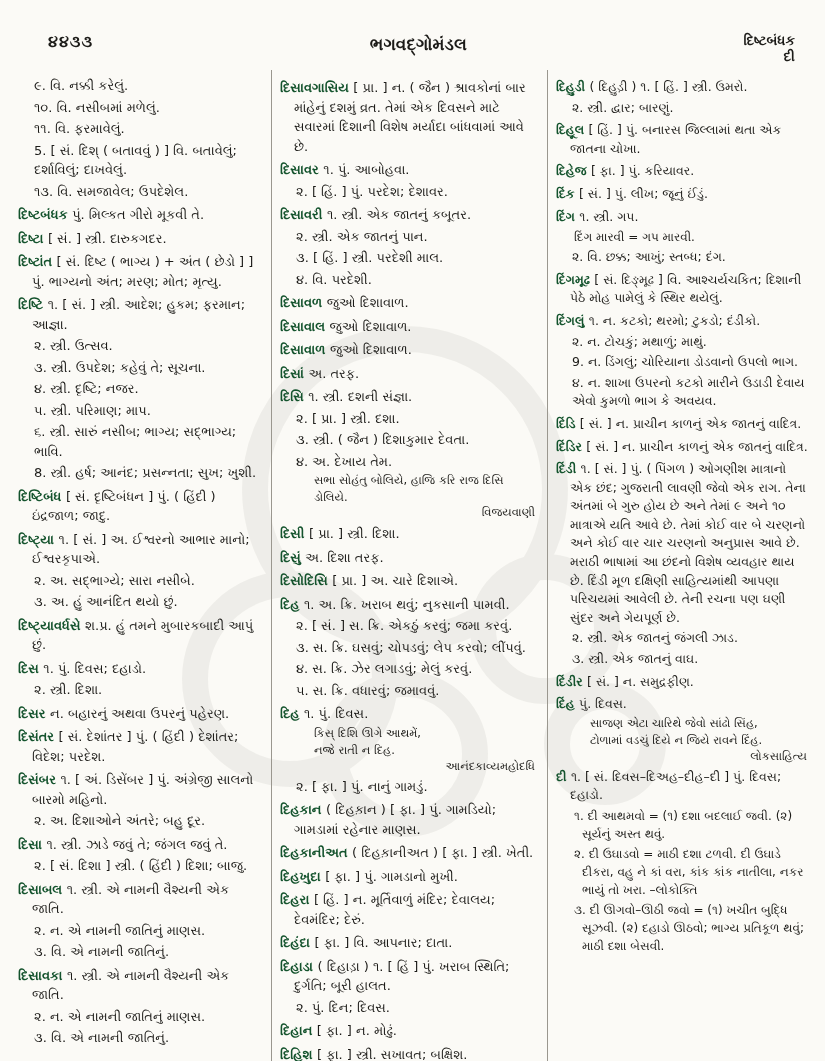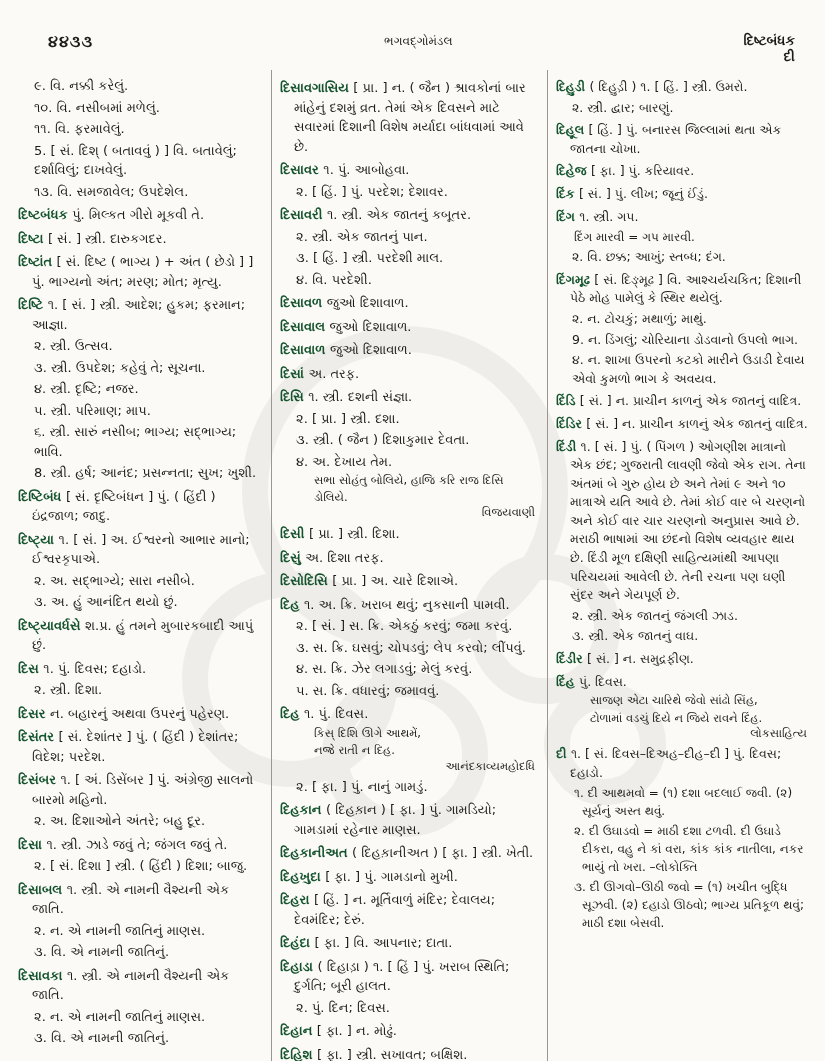--- a/index.html
+++ b/index.html
@@ -34,22 +34,22 @@
     justify-content: space-between;
     padding: 8px 30px 0 48px;
     box-sizing: border-box;
   }
   .page-number {
     font-weight: bold;
     font-size: 16px;
     letter-spacing: 1px;
   }
   .book-title {
-    font-weight: normal;
-    font-size: 12px;
+    font-weight: bold;
+    font-size: 17px;
     margin-top: 2px;
   }
   .guide-words {
     text-align: right;
     font-size: 13.5px;
     line-height: 16px;
     font-weight: bold;
   }
   .columns {
     position: relative;
@@ -209,20 +209,21 @@
     <div class="col col-right">
         <div class="line entry"><b>દિહુડી </b>( દિહુડ઼ી ) ૧. [ હિં. ] સ્ત્રી. ઉમરો.</div>
         <div class="line sense">૨. સ્ત્રી. દ્વાર; બારણું.</div>
         <div class="line entry"><b>દિહૂલ </b>[ હિં. ] પું. બનારસ જિલ્લામાં થતા એક જાતના ચોખા.</div>
         <div class="line entry"><b>દિહેજ </b>[ ફા. ] પું. કરિયાવર.</div>
         <div class="line entry"><b>દિંક </b>[ સં. ] પું. લીખ; જૂનું ઈંડું.</div>
         <div class="line entry"><b>દિંગ </b>૧. સ્ત્રી. ગપ.</div>
         <div class="line idiom">દિંગ મારવી = ગપ મારવી.</div>
         <div class="line sense">૨. વિ. છક્ક; આખું; સ્તબ્ધ; દંગ.</div>
         <div class="line entry"><b>દિંગમૂઢ </b>[ સં. દિઙ્મૂઢ ] વિ. આશ્ચર્યચકિત; દિશાની પેઠે મોહ પામેલું કે સ્થિર થયેલું.</div>
+        <div class="line entry"><b>દિંગલું </b>૧. ન. કટકો; થરમો; ટુકડો; દંડીકો.</div>
         <div class="line sense">૨. ન. ટોચકું; મથાળું; માથું.</div>
         <div class="line sense">9. ન. ડિંગલું; ચોરિયાના ડોડવાનો ઉપલો ભાગ.</div>
         <div class="line sense">૪. ન. શાખા ઉપરનો કટકો મારીને ઉડાડી દેવાય એવો કુમળો ભાગ કે અવયવ.</div>
         <div class="line entry"><b>દિંડિ </b>[ સં. ] ન. પ્રાચીન કાળનું એક જાતનું વાદિત્ર.</div>
         <div class="line entry"><b>દિંડિર </b>[ સં. ] ન. પ્રાચીન કાળનું એક જાતનું વાદિત્ર.</div>
         <div class="line entry"><b>દિંડી </b>૧. [ સં. ] પું. ( પિંગળ ) ઓગણીશ માત્રાનો એક છંદ; ગુજરાતી લાવણી જેવો એક રાગ. તેના અંતમાં બે ગુરુ હોય છે અને તેમાં ૯ અને ૧૦ માત્રાએ યતિ આવે છે. તેમાં કોઈ વાર બે ચરણનો અને કોઈ વાર ચાર ચરણનો અનુપ્રાસ આવે છે. મરાઠી ભાષામાં આ છંદનો વિશેષ વ્યવહાર થાય છે. દિંડી મૂળ દક્ષિણી સાહિત્યમાંથી આપણા પરિચયમાં આવેલી છે. તેની રચના પણ ઘણી સુંદર અને ગેયપૂર્ણ છે.</div>
         <div class="line sense">૨. સ્ત્રી. એક જાતનું જંગલી ઝાડ.</div>
         <div class="line sense">૩. સ્ત્રી. એક જાતનું વાઘ.</div>
         <div class="line entry"><b>દિંડીર </b>[ સં. ] ન. સમુદ્રફીણ.</div>
         <div class="line entry"><b>દિંહ </b>પું. દિવસ.</div>

